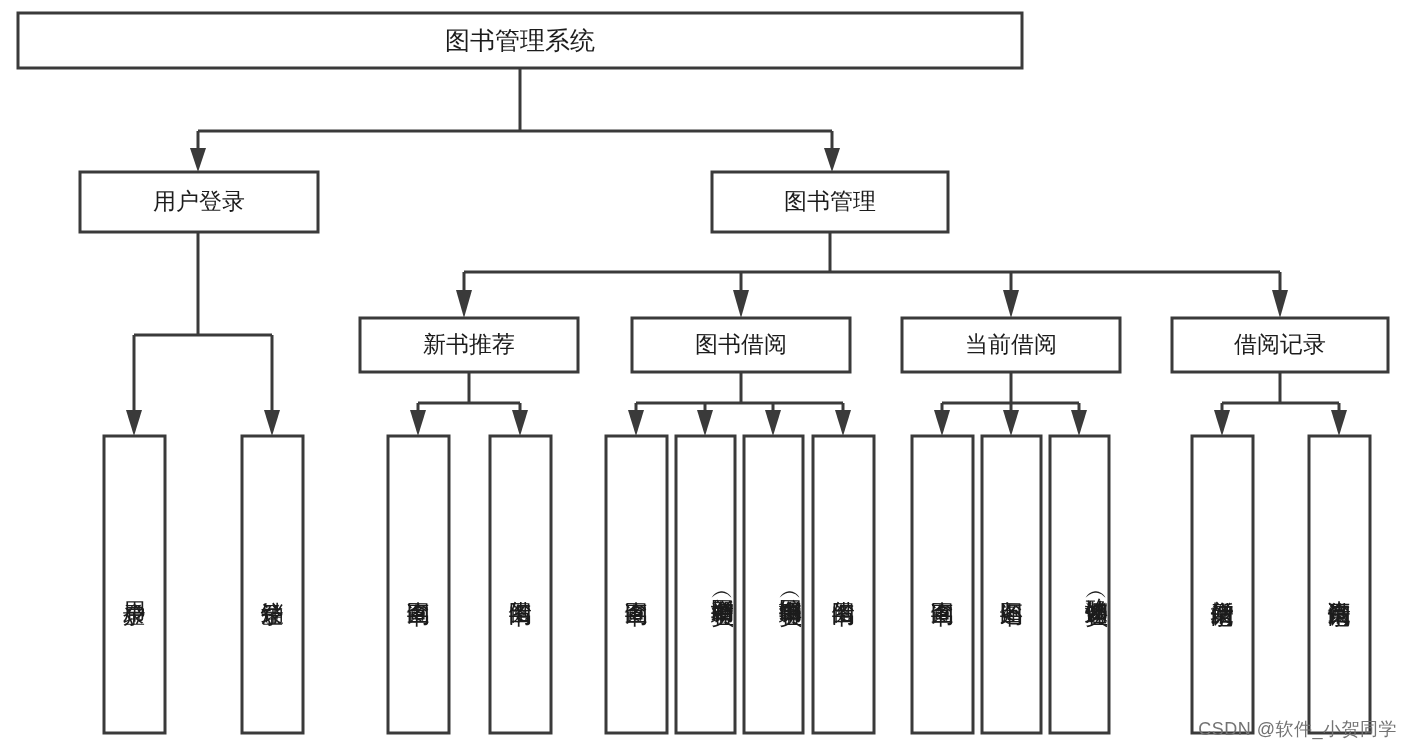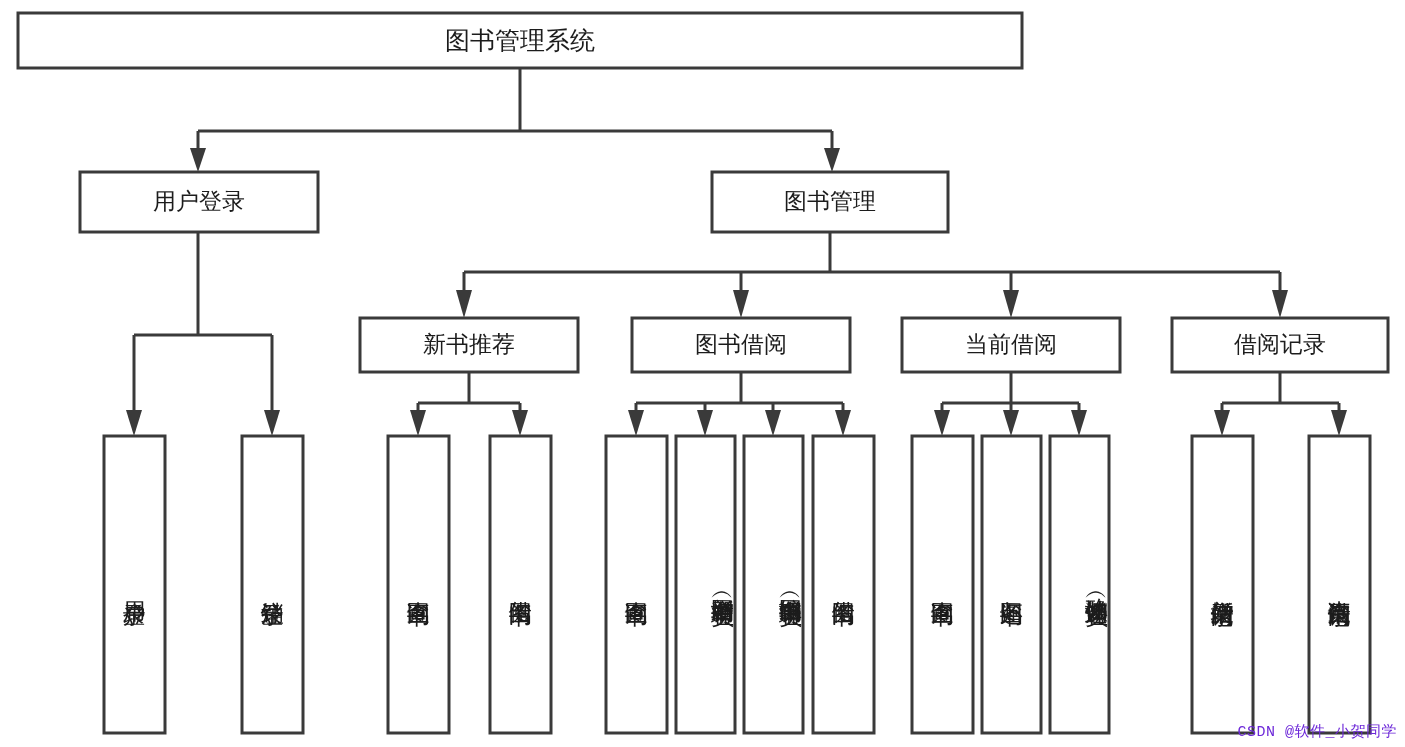--- a/index.html
+++ b/index.html
@@ -68,23 +68,23 @@
     line-height: 1.06;
     color: #1c1c1c;
     letter-spacing: 1px;
     white-space: nowrap;
     pointer-events: none;
   }
   #watermark {
     position: absolute;
     right: 8px;
     bottom: 6px;
-    font-family: Liberation Mono, monospace;
-    font-size: 15px;
-    color: #6d28d9;
+    font-family: Liberation Sans, sans-serif;
+    font-size: 18px;
+    color: #737373;
     letter-spacing: 0.5px;
     white-space: nowrap;
   }
 </style>
 </head>
 <body>
 
 <div id="diagram-root">
 
   <svg class="flow" viewBox="0 0 1405 747" xmlns="http://www.w3.org/2000/svg">

